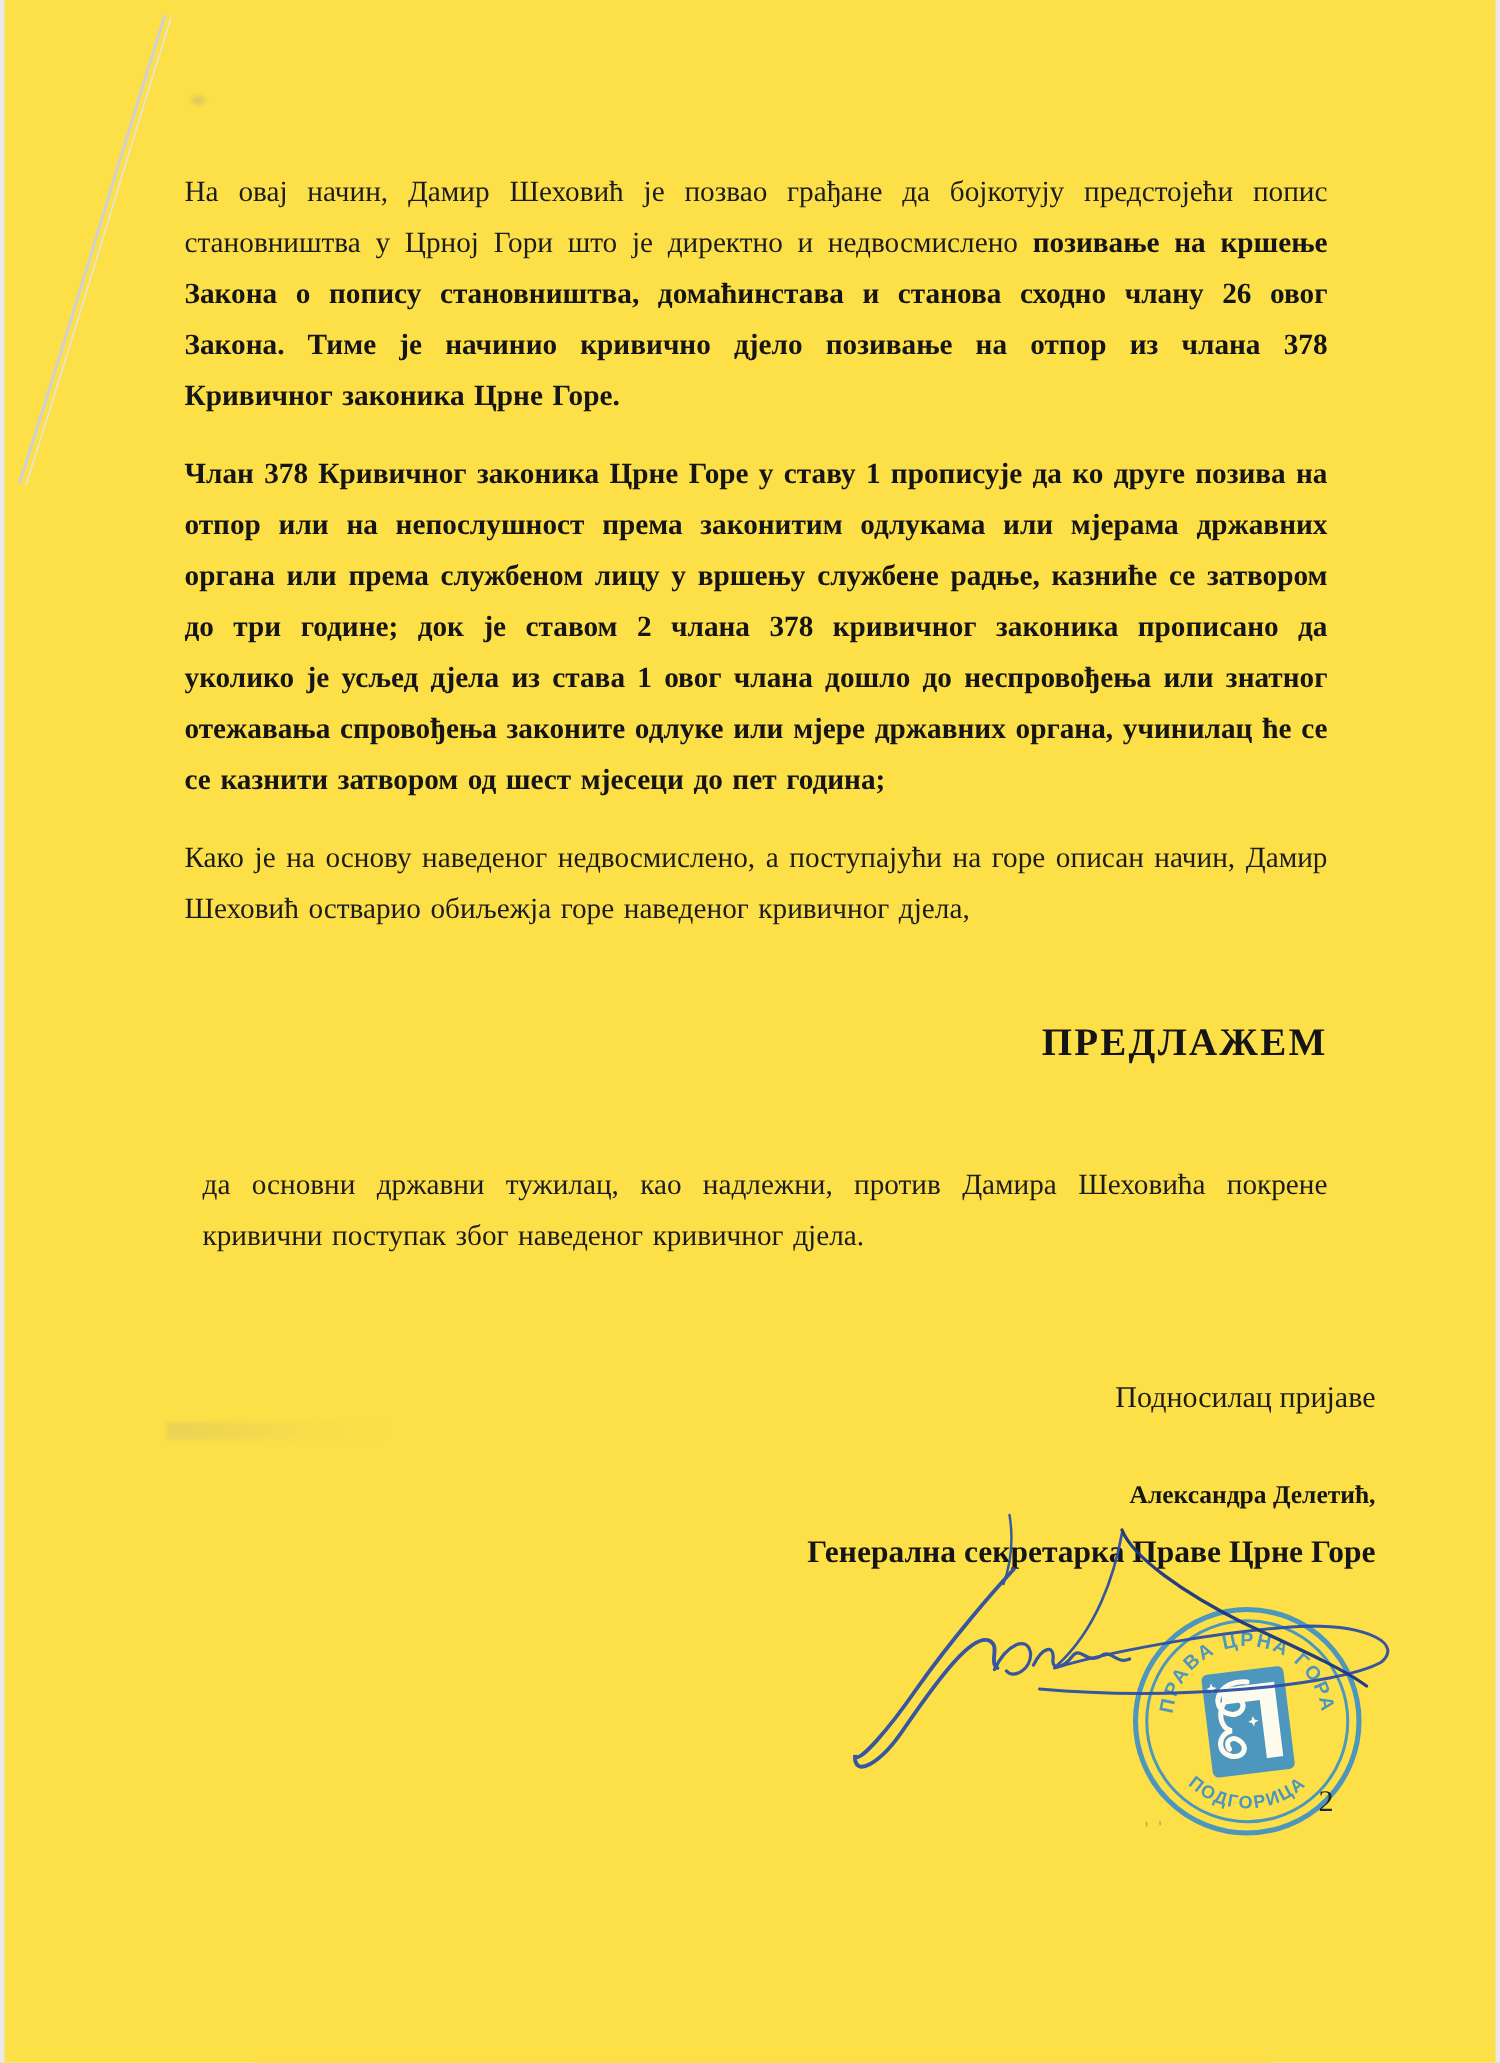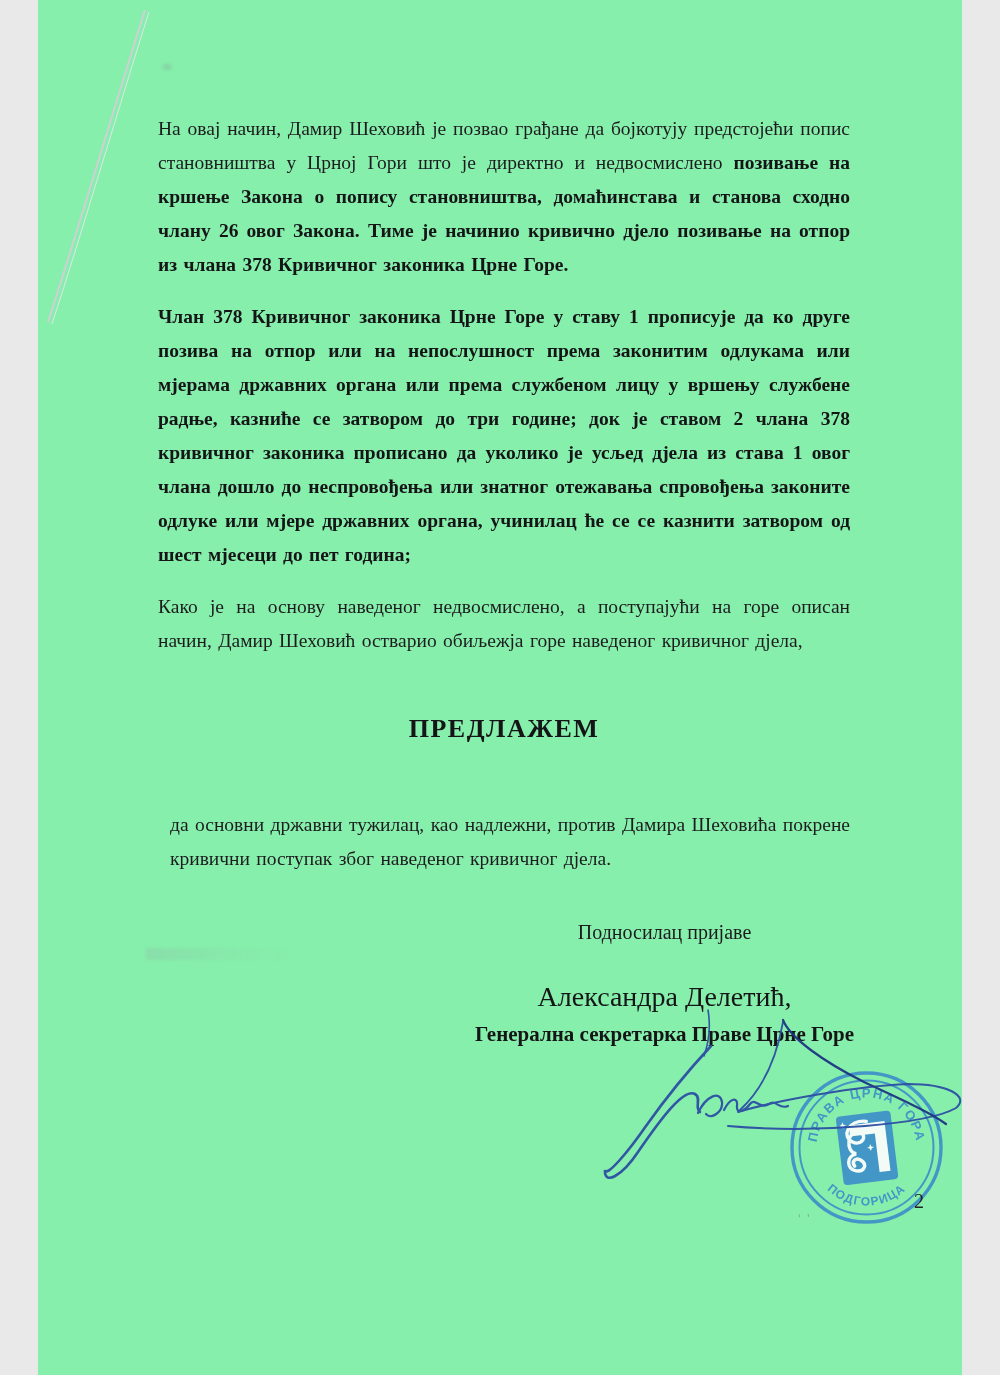--- a/index.html
+++ b/index.html
@@ -2,24 +2,24 @@
 <html lang="sr"><head>
 <meta charset="utf-8">
 <style>
   html,body{margin:0;padding:0;}
   body{
     background:#e9e9e9;
     font-family:"Liberation Serif","DejaVu Serif",serif;
   }
   .page{
     position:relative;
-    width:924px;
+    width:994px;
     height:1375px;
     margin:0 auto;
-    background:#86efac;
+    background:#fde047;
     overflow:hidden;
     color:#1c1c1e;
   }
   
   .crease{position:absolute;left:0;top:0;pointer-events:none;}
   .speck{
     position:absolute;left:122px;top:62px;width:14px;height:10px;
     background:radial-gradient(ellipse at center,rgba(140,142,148,.35),rgba(140,142,148,0) 70%);
     filter:blur(1px);
   }
@@ -39,36 +39,36 @@
     position:absolute;left:120px;right:112px;top:112px;
     font-size:19.5px;line-height:34px;
     text-align:justify;
     word-spacing:1.5px;
   }
   .content p{margin:0 0 18px 0;}
   .content p.no-gap{margin-bottom:0;margin-top:11px;}
   .content strong,.content .bold{font-weight:700;color:#151517;}
   h1.heading{
     margin:56px 0 0 0;
-    text-align:center;
+    text-align:right;
     font-size:26px;line-height:30px;
     font-weight:700;letter-spacing:1.5px;color:#151517;
   }
   p.proposal{margin:64px 0 0 12px;}
   
   .sig-block{
-    position:absolute;top:918px;right:108px;
-    text-align:center;
+    position:absolute;top:918px;right:80px;
+    text-align:right;
   }
   .sig-block .submitter{
     font-size:20px;line-height:28px;font-weight:400;
   }
   .sig-block .name{
     margin-top:36px;
-    font-size:28px;line-height:29px;font-weight:400;color:#151517;
+    font-size:17px;line-height:29px;font-weight:700;color:#151517;
   }
   .sig-block .title{
     margin-top:9px;
     font-size:21px;line-height:29px;font-weight:700;color:#151517;
   }
   
   .stamp{position:absolute;left:750px;top:1069px;pointer-events:none;}
   .stamp text{
     font-family:"Liberation Sans","DejaVu Sans",sans-serif;
     font-weight:700;

